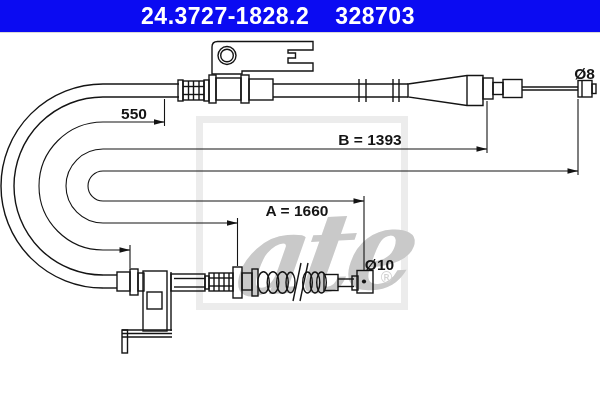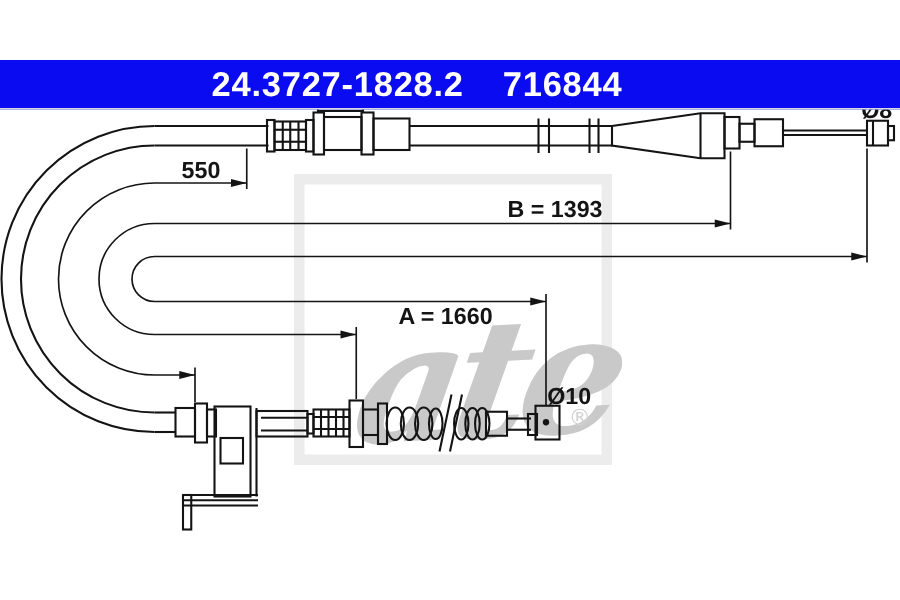--- a/index.html
+++ b/index.html
@@ -5,21 +5,21 @@
   html,body{margin:0;padding:0;}
   body{
     width:600px;height:400px;position:relative;overflow:hidden;
     background:#ffffff;font-family:"Liberation Sans",sans-serif;
   }
   
   .part-bar{
     position:absolute;left:0;top:0;width:600px;height:33px;
     display:flex;align-items:center;justify-content:center;gap:26px;
     padding-right:44px;box-sizing:border-box;
-    border-bottom:1px solid #d9d9d9;z-index:3;margin-top:40px;
+    border-bottom:1px solid #d9d9d9;z-index:3;
   }
   .part-bar span{
     color:#ffffff;font-weight:bold;font-size:23px;letter-spacing:0.5px;
     font-family:"Liberation Sans",sans-serif;white-space:nowrap;
   }
   
   .wm-square{
     position:absolute;left:196px;top:116px;width:212px;height:194px;
     box-sizing:border-box;border:7px solid #ececec;z-index:0;
   }
@@ -42,21 +42,21 @@
   .dimtext{
     fill:#141414;stroke:none;font-family:"Liberation Sans",sans-serif;
     font-weight:bold;font-size:15.5px;
   }
 </style>
 </head>
 <body>
 
 <div class="part-bar" style="background: rgb(11, 11, 242);">
   <span>24.3727-1828.2</span>
-  <span>716844</span>
+  <span>328703</span>
 </div>
 
 <div class="wm-square" style="border-color: rgb(236, 236, 236);"></div>
 <div class="wm-logo" style="color: rgb(201, 201, 201);">ate</div>
 <div class="wm-reg">®</div>
 
 <svg class="drawing" width="600" height="400" viewBox="0 0 600 400">
 
   <g class="ln">
     <path d="M103,84 A102,102 0 0 0 103,288"></path>

